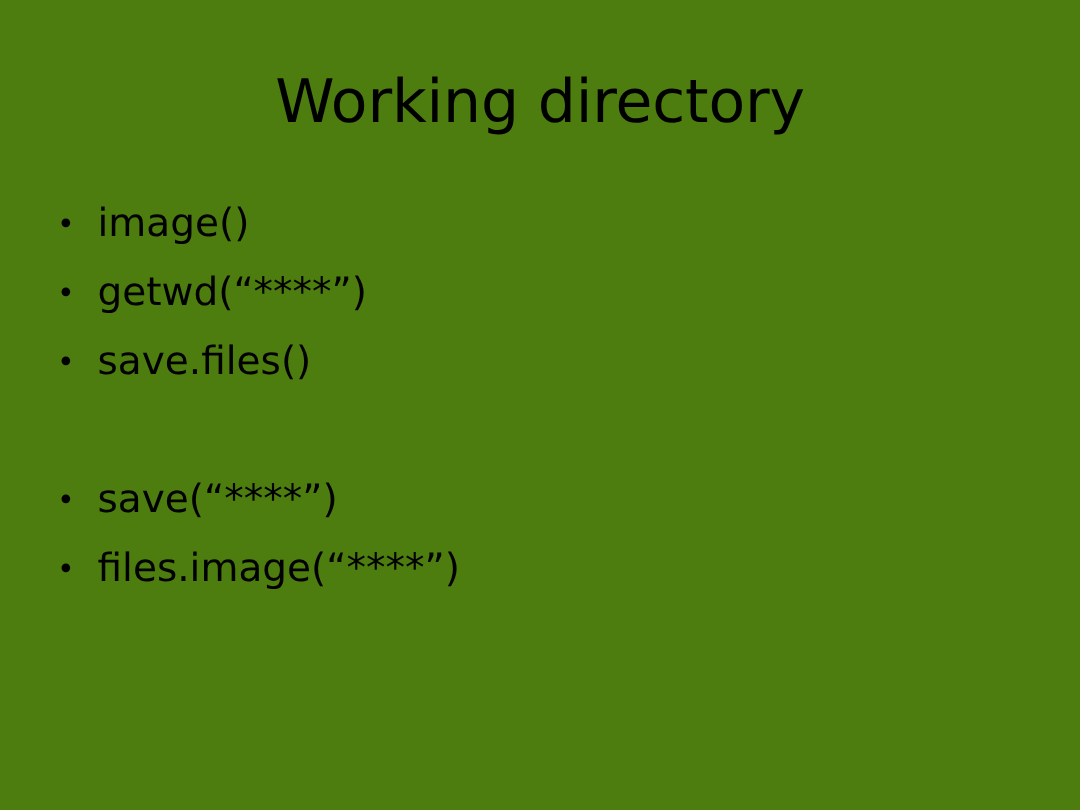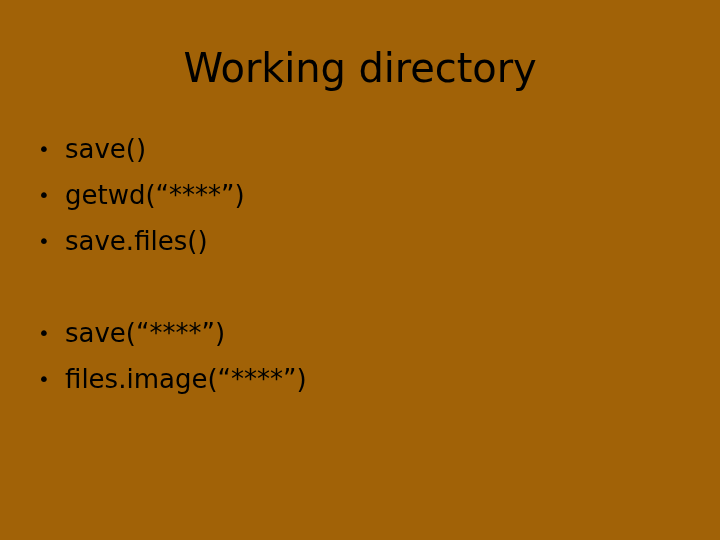--- a/index.html
+++ b/index.html
@@ -12,21 +12,21 @@
     height: 540px;
     background: #ffffff;
     font-family: "DejaVu Sans", sans-serif;
     color: #000000;
     overflow: hidden;
   }
   .slide {
     position: relative;
     width: 720px;
     height: 540px;
-    background: #a16207;
+    background: #4d7c0f;
   }
   .slide-title {
     position: absolute;
     top: 44px;
     left: 0;
     width: 720px;
     text-align: center;
     font-size: 40px;
     font-weight: 400;
     line-height: 48px;
@@ -76,21 +76,21 @@
 
 <div class="slide">
 
   <div class="slide-title">Working directory</div>
 
   <div class="slide-body">
 
     <ul class="bullet-group">
       <li class="bullet-item">
         <span class="bullet-marker">•</span>
-        <span class="bullet-text">save()</span>
+        <span class="bullet-text">image()</span>
       </li>
       <li class="bullet-item">
         <span class="bullet-marker">•</span>
         <span class="bullet-text">getwd(“****”)</span>
       </li>
       <li class="bullet-item">
         <span class="bullet-marker">•</span>
         <span class="bullet-text">save.files()</span>
       </li>
     </ul>

